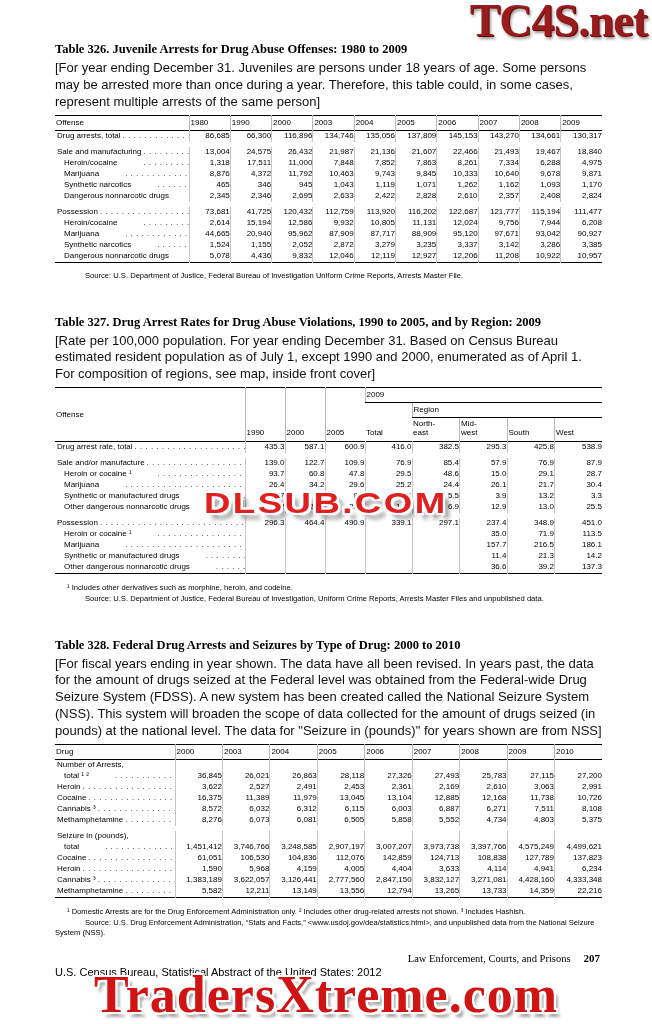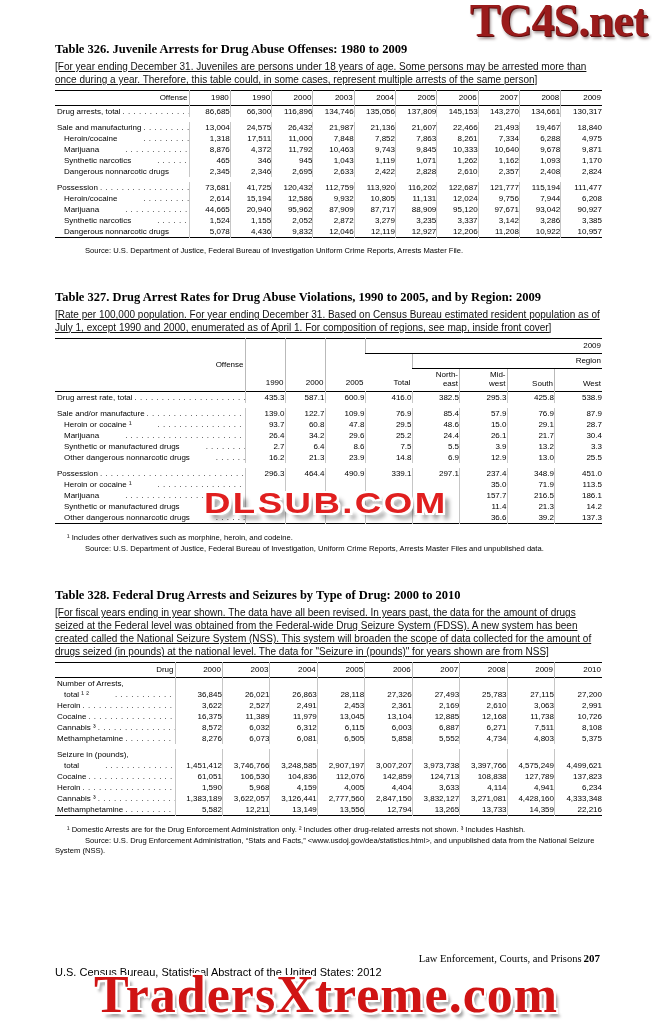--- a/index.html
+++ b/index.html
@@ -7,30 +7,30 @@
   .page {
     position:relative; width:652px; height:1024px; background:#fff;
     font-family:"Liberation Sans", sans-serif; color:#000; overflow:hidden;
   }
   .content { padding:42px 50px 0 55px; }
 
   .tbl-title {
     font-family:"Liberation Serif", serif; font-weight:bold;
     font-size:12.5px; line-height:1.2; margin-bottom:3px;
   }
-  .tbl-note { font-size:10px; line-height:1.3; color:#111; margin-bottom:4px;text-decoration:underline; }
+  .tbl-note { font-size:13px; line-height:1.3; color:#111; margin-bottom:4px; }
 
   table.data {
     border-collapse:collapse; width:100%; table-layout:fixed;
     font-size:8px; line-height:1.25;
     border-top:1.5px solid #000; border-bottom:1.5px solid #000;
   }
   table.data thead { border-bottom:1px solid #000; }
   table.data th {
-    font-weight:normal; text-align:right; padding:2px 1px;
+    font-weight:normal; text-align:left; padding:2px 1px;
     border-left:1px solid #b9b9b9; vertical-align:middle;
   }
   table.data th:first-child, table.data td:first-child { border-left:none; }
   table.data td { border-left:1px solid #c6c6c6; padding:0.5px 0; vertical-align:bottom; }
   td.num { text-align:right; padding-right:5px; }
   td.off { overflow:hidden; }
   td.off .wrap { display:flex; align-items:baseline; padding-left:2px; }
   td.off.ind .wrap { padding-left:9px;gap:24px; }
   .lbl { white-space:nowrap; }
   .dots { flex:1; overflow:hidden; white-space:nowrap; letter-spacing:0.5px; padding:0 2px 0 2px; }
@@ -47,21 +47,21 @@
   .fn  { font-size:7.6px; line-height:1.3; text-indent:12px; margin-top:9px; }
   .fn + .src { margin-top:1px; }
 
   .sec { margin-bottom:34px; }
 
   
   .footer-right {
     position:absolute; right:52px; bottom:60px;
     font-family:"Liberation Serif", serif; font-size:10.5px; color:#000;
   }
-  .footer-right .pageno { font-weight:bold; margin-left:2px; font-size:11px; }
+  .footer-right .pageno { font-weight:bold; margin-left:13px; font-size:11px; }
   .bureau { position:absolute; left:55px; bottom:46px; font-size:11px; color:#000; }
 
   
   .wm-top {
     position:absolute; top:-6px; right:5px;
     font-family:"Liberation Serif", serif; font-weight:bold;
     font-size:46px; letter-spacing:-1px; color:#9a1b1b;
     text-shadow:1px 1px 0 #5e0e0e, 2px 3px 3px rgba(40,5,5,.45);
     white-space:nowrap;
   }

